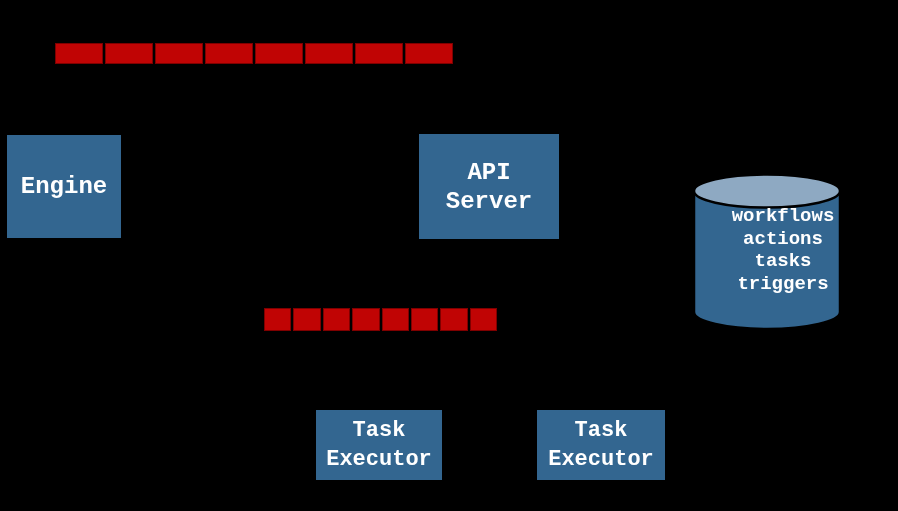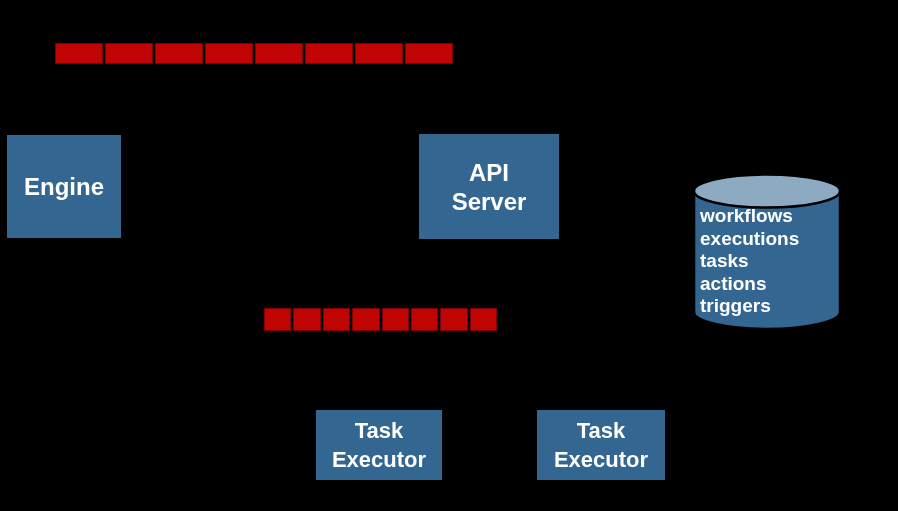--- a/index.html
+++ b/index.html
@@ -6,21 +6,21 @@
     margin: 0;
     padding: 0;
     background: #000;
   }
   .canvas {
     position: relative;
     width: 898px;
     height: 511px;
     background: var(--bg, #000);
     overflow: hidden;
-    font-family: Liberation Sans, sans-serif;
+    font-family: Liberation Mono, monospace;
   }
   
   .queue {
     position: absolute;
     display: flex;
     gap: 2px;
   }
   .queue .seg {
     flex: 1 1 0;
     background: var(--queue-fill, #c00404);
@@ -59,27 +59,27 @@
   }
   .db svg {
     position: absolute;
     left: 0;
     top: 0;
     display: block;
   }
   .db .db-items {
     position: absolute;
     top: 33px;
-    left: 8px;
+    left: 16px;
     width: 100%;
     color: var(--label-color, #fff);
     font-weight: bold;
     font-size: 19px;
     line-height: 22.5px;
-    text-align: left;
+    text-align: center;
   }
 </style>
 </head>
 <body>
 
 <div class="canvas">
 
   <div class="queue queue-top">
       <div class="seg"></div>
       <div class="seg"></div>
@@ -122,20 +122,19 @@
     <span>Executor</span>
   </div>
 
   <div class="db">
     <svg width="150" height="160" viewBox="0 0 150 160">
       <path d="M2,19 L2,140 A73,17 0 0 0 148,140 L148,19 A73,17 0 0 0 2,19 Z" fill="var(--db-body, #336690)" stroke="var(--db-outline, #000)" stroke-width="2.5"></path>
       <ellipse cx="75" cy="19" rx="73" ry="16.5" fill="var(--db-top, #8ea9c2)" stroke="var(--db-outline, #000)" stroke-width="2.5"></ellipse>
     </svg>
     <div class="db-items">
       <div>workflows</div>
-      <div>executions</div>
+      <div>actions</div>
       <div>tasks</div>
-      <div>actions</div>
       <div>triggers</div>
     </div>
   </div>
 
 </div>
 
 </body></html>

